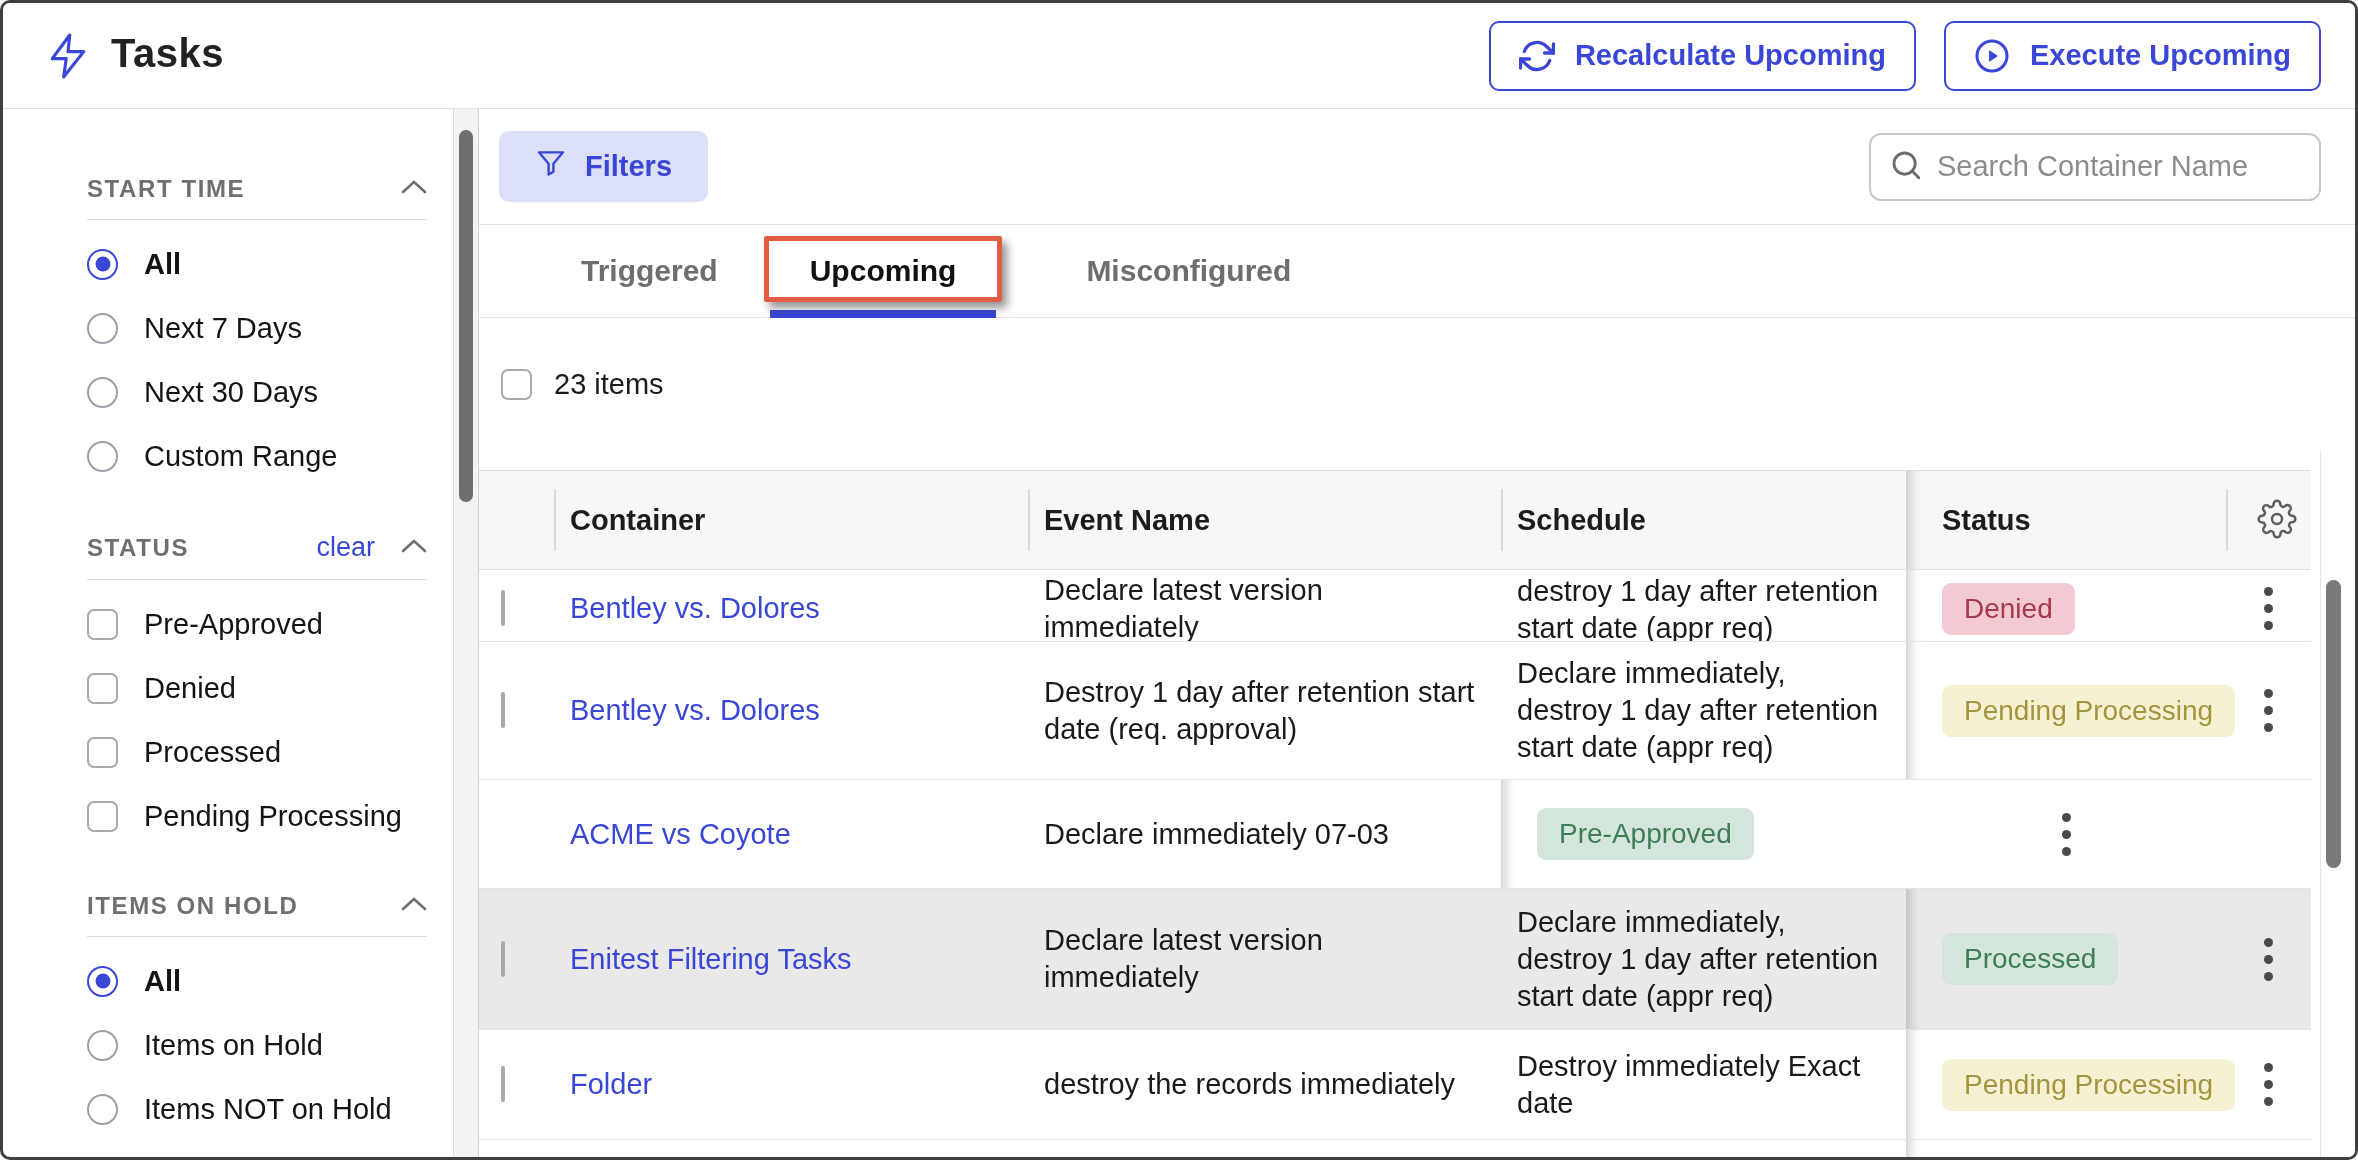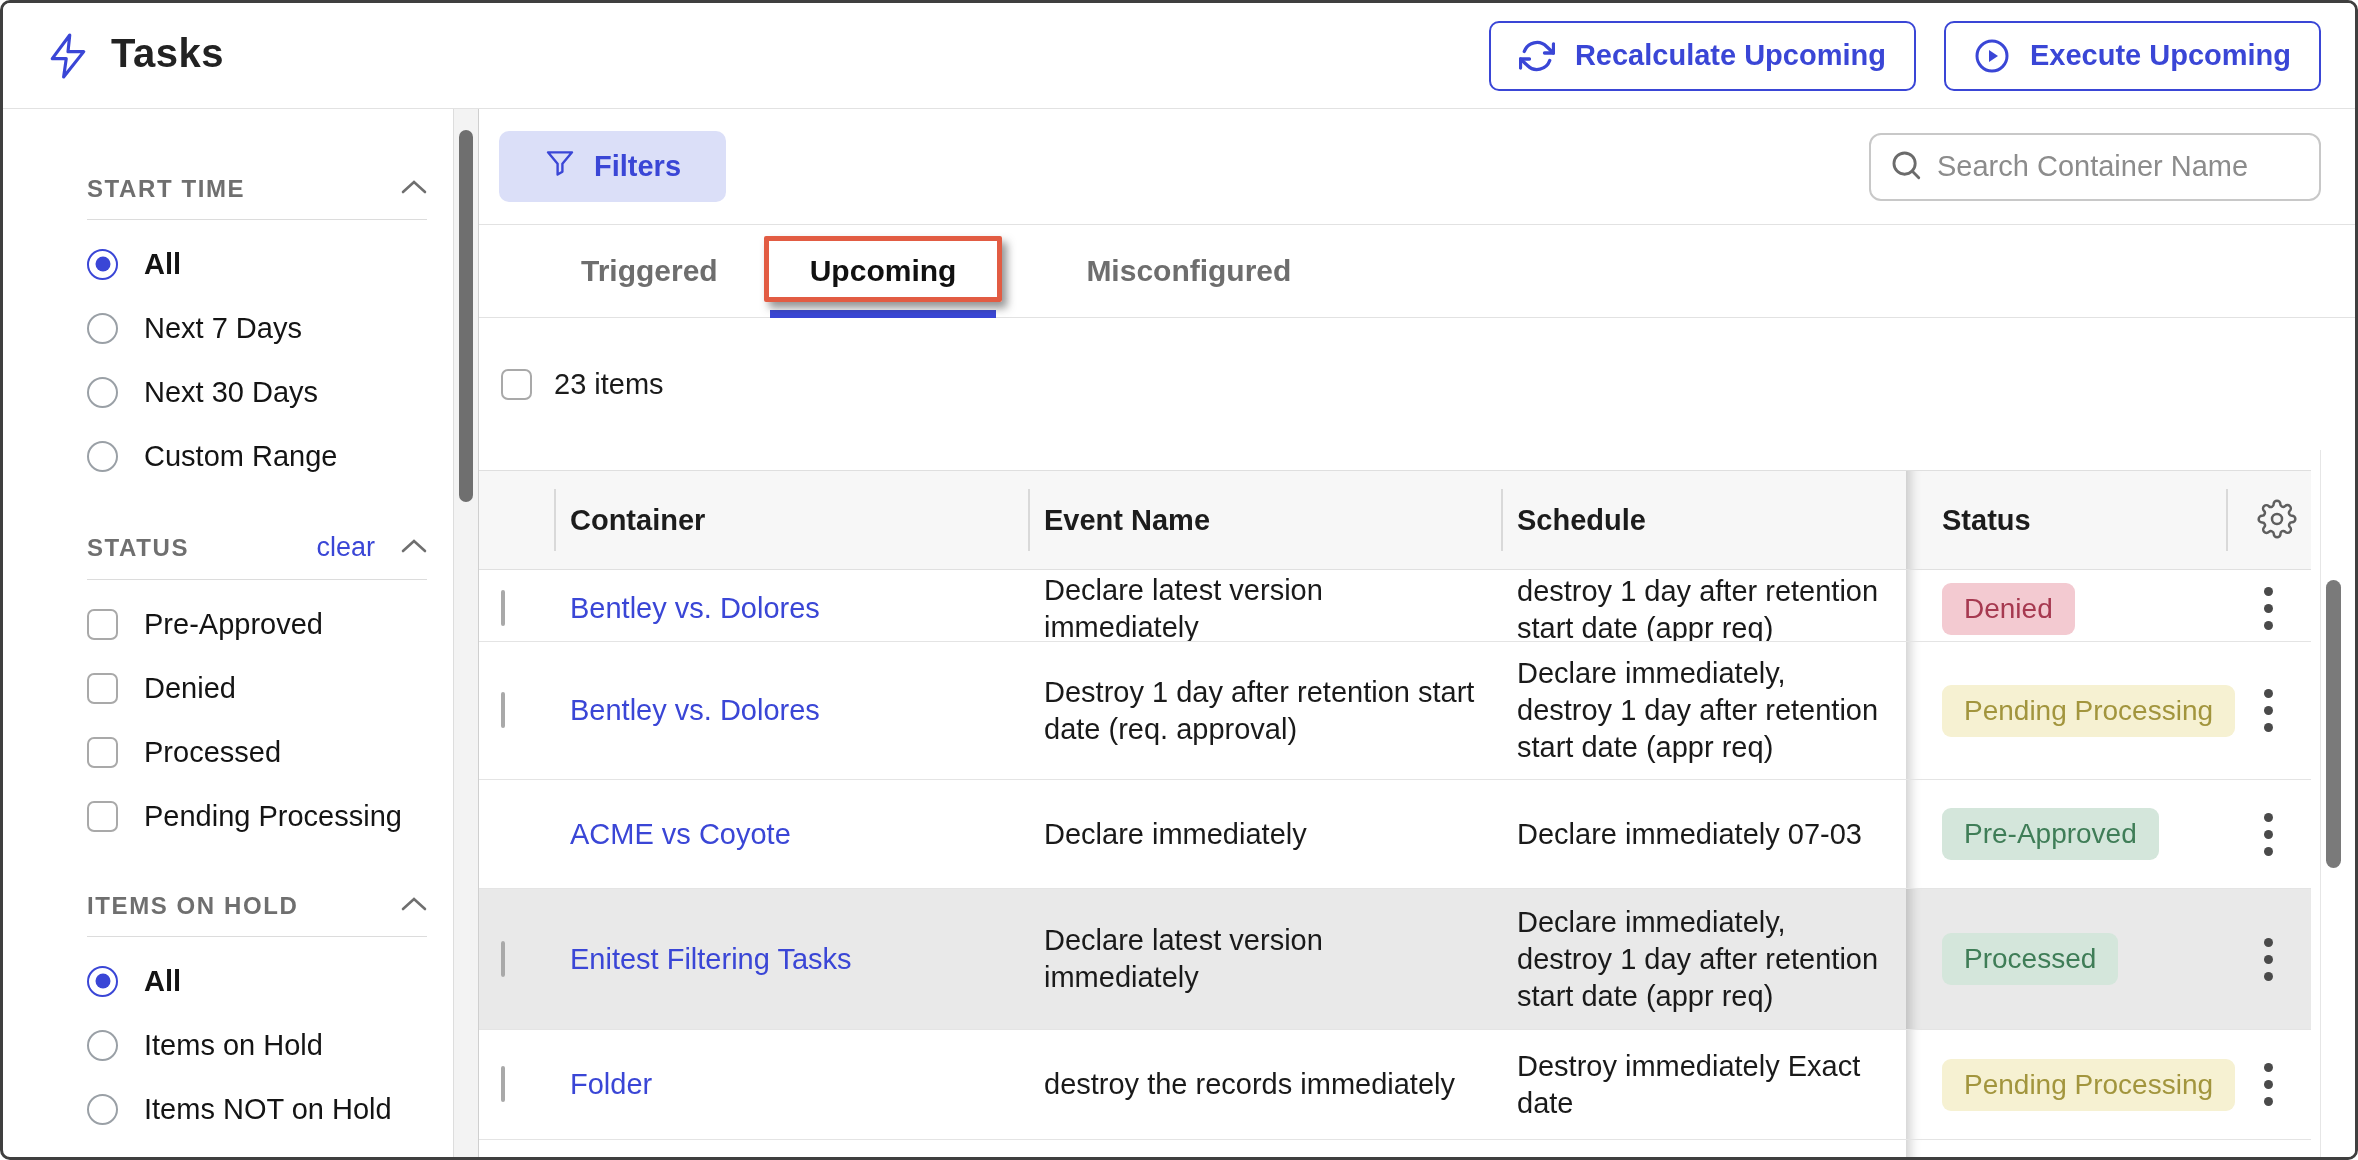--- a/index.html
+++ b/index.html
@@ -42,21 +42,21 @@
 
   
   .side-track { width:26px; background:#f3f3f3; border-left:1px solid #dddddd; border-right:1px solid #cfcfcf; position:relative; }
   .side-thumb { position:absolute; left:5px; top:21px; width:14px; height:372px; background:#6f6f6f; border-radius:8px; }
 
   
   .main { flex:1; position:relative; background:#fff; overflow:hidden; }
 
   .toolbar { height:116px; display:flex; align-items:center; padding:0 34px 0 20px; border-bottom:1px solid #e2e2e2; }
   .filters-chip { display:flex; align-items:center; gap:18px; background:#dbdff8; border:none;
-                  border-radius:10px; padding:16px 45px; font-family:inherit; font-size:29px; font-weight:bold;
+                  border-radius:10px; padding:16px 36px; font-family:inherit; font-size:29px; font-weight:bold;
                   color:#3a46d6; cursor:pointer; }
   .search-box { margin-left:auto; display:flex; align-items:center; gap:14px; width:452px; height:68px;
                 border:2px solid #c8c8c8; border-radius:12px; padding:0 18px; background:#fff; }
   .search-box input { border:none; outline:none; flex:1; font-family:inherit; font-size:29px; color:#333; min-width:0; }
   .search-box input::placeholder { color:#8c8c8c; }
 
   .tabs { height:93px; display:flex; align-items:stretch; padding-left:56px; border-bottom:1px solid #e2e2e2; position:relative; }
   .tab { display:flex; align-items:center; padding:0 46px; font-size:30px; font-weight:bold; color:#6e6e6e;
          position:relative; cursor:pointer; }
   .tab.active { color:#111; }
@@ -337,21 +337,20 @@
                 <i></i>
               </button>
           </div>
         </div>
 
         <div class="tr r3">
           <div class="cell cell-select"></div>
           <div class="cell">
             <a class="container-link">ACME vs Coyote</a>
           </div>
-          <div class="cell">Declare immediately</div>
           <div class="cell">Declare immediately 07-03</div>
           <div class="col-status">
             <span class="badge approved">Pre-Approved</span>
           </div>
           <div class="col-actions">
             <button class="kebab">
                 <i></i>
                 <i></i>
                 <i></i>
               </button>

